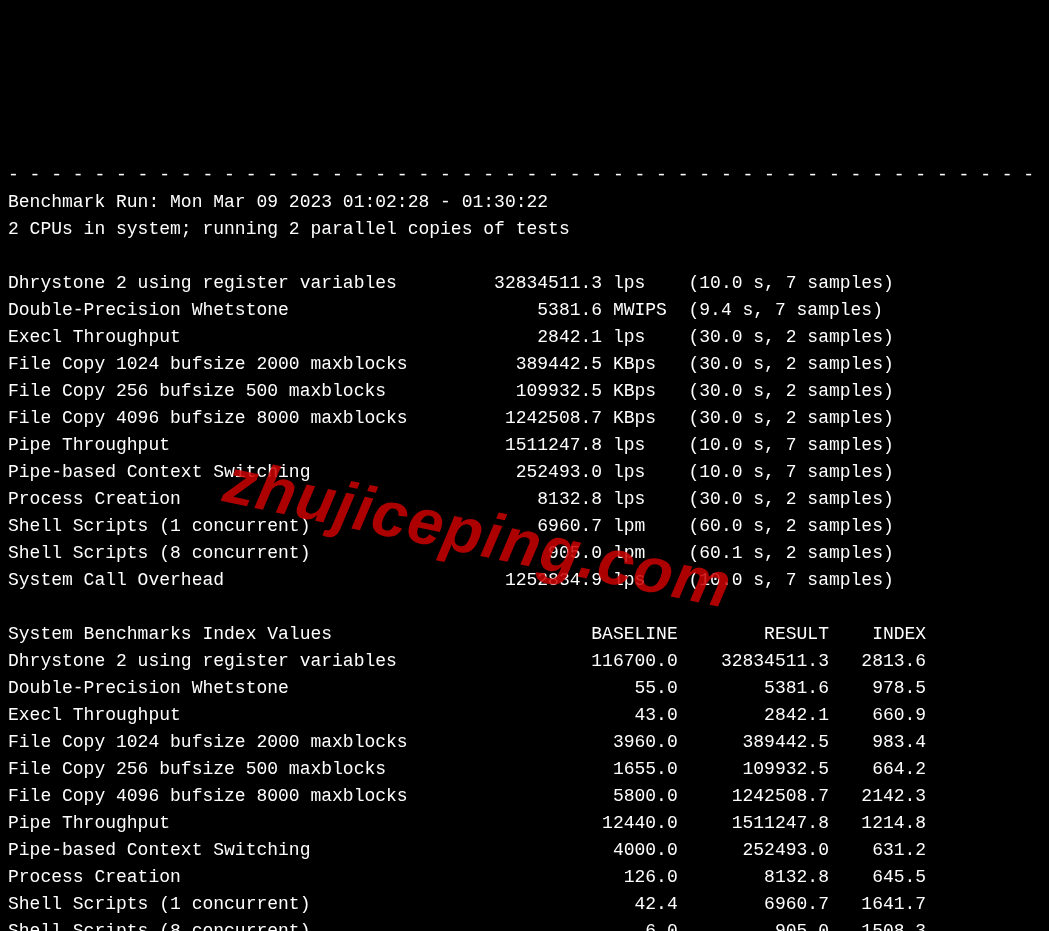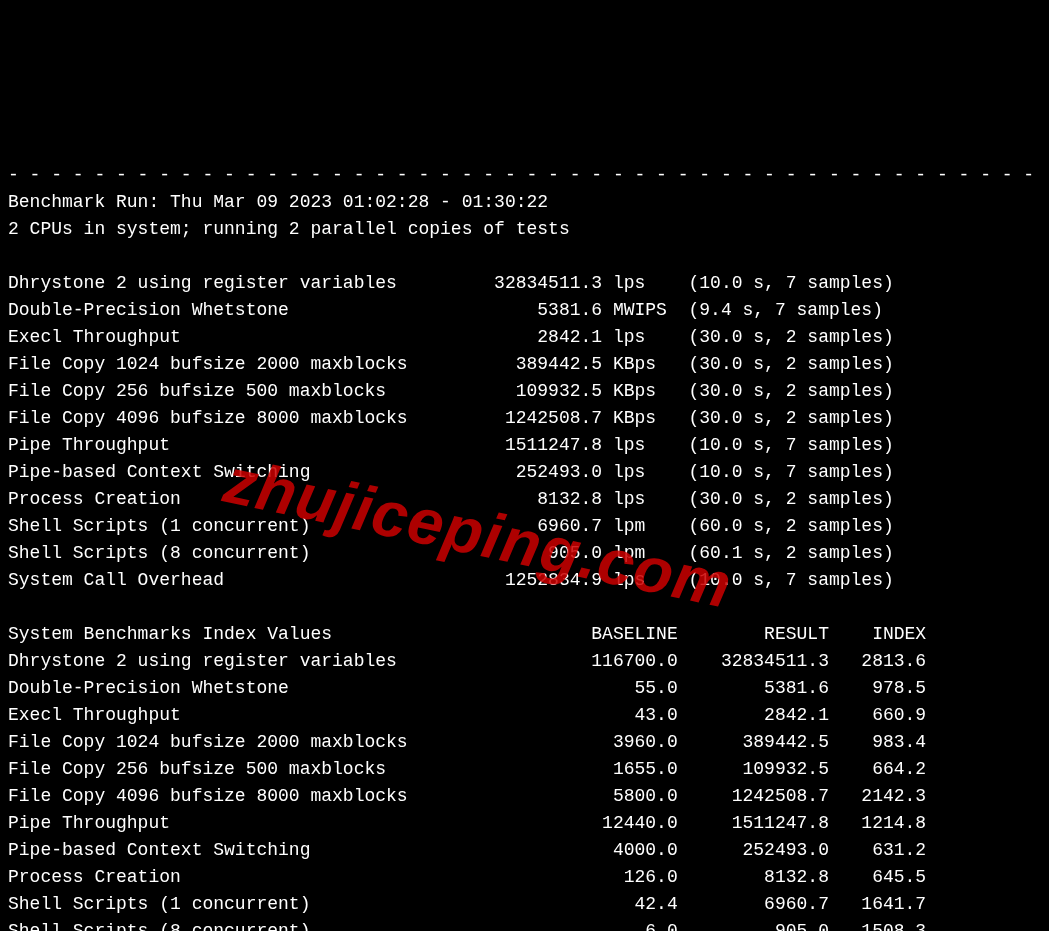--- a/index.html
+++ b/index.html
@@ -34,21 +34,21 @@
     white-space: nowrap;
   }
 </style>
 </head>
 <body>
 
 
 
 <div class="terminal">
 <span>- - - - - - - - - - - - - - - - - - - - - - - - - - - - - - - - - - - - - - - - - - - - - - - -</span>
-<span>Benchmark Run: Thu Mar 09 2023 01:02:28 - 01:30:22</span>
+<span>Benchmark Run: Mon Mar 09 2023 01:02:28 - 01:30:22</span>
 <span>2 CPUs in system; running 2 parallel copies of tests</span>
 
 <span id="tests-block">Dhrystone 2 using register variables         32834511.3 lps    (10.0 s, 7 samples)
 Double-Precision Whetstone                       5381.6 MWIPS  (9.4 s, 7 samples)
 Execl Throughput                                 2842.1 lps    (30.0 s, 2 samples)
 File Copy 1024 bufsize 2000 maxblocks          389442.5 KBps   (30.0 s, 2 samples)
 File Copy 256 bufsize 500 maxblocks            109932.5 KBps   (30.0 s, 2 samples)
 File Copy 4096 bufsize 8000 maxblocks         1242508.7 KBps   (30.0 s, 2 samples)
 Pipe Throughput                               1511247.8 lps    (10.0 s, 7 samples)
 Pipe-based Context Switching                   252493.0 lps    (10.0 s, 7 samples)

